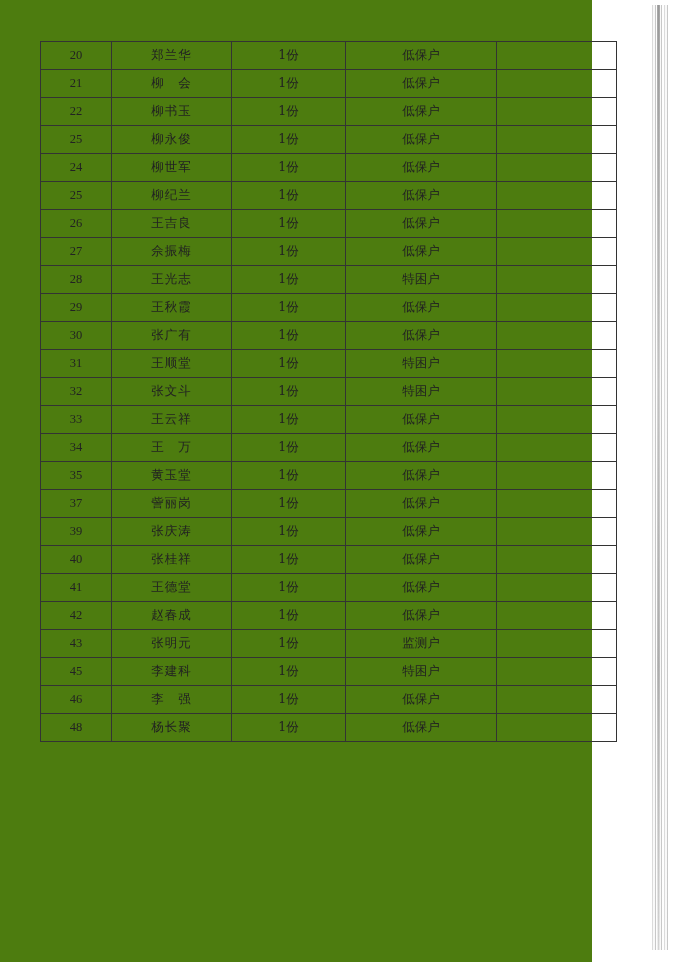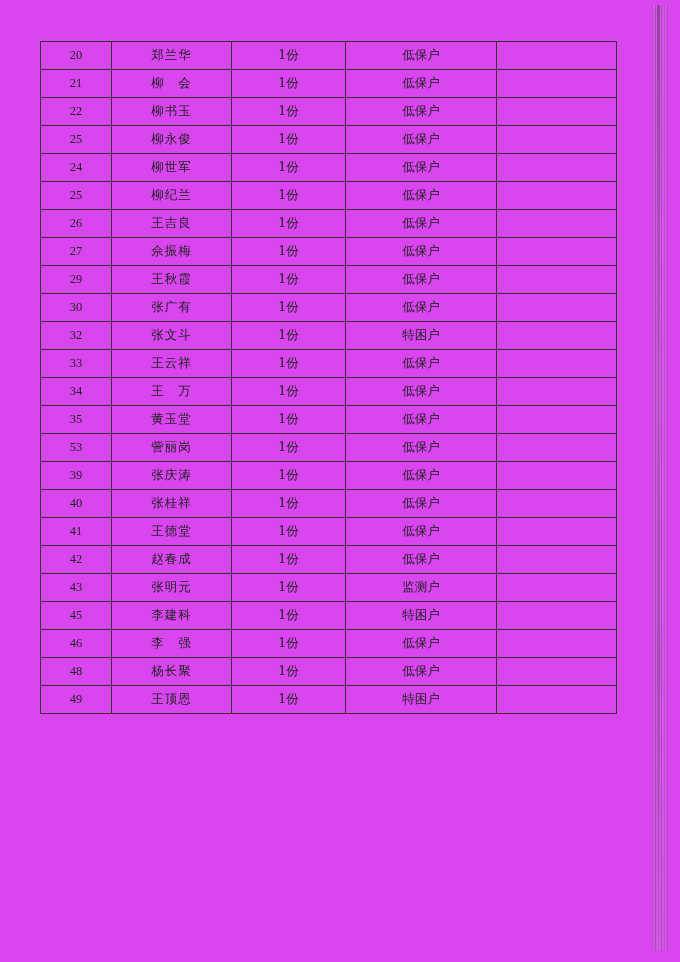--- a/index.html
+++ b/index.html
@@ -1,18 +1,18 @@
 <!DOCTYPE html>
 <html><head>
 <meta charset="utf-8">
 <style>
   html, body { margin: 0; padding: 0; background: #ffffff; }
   body { width: 680px; height: 962px; position: relative; overflow: hidden;
          font-family: "DejaVu Serif", "Liberation Serif", serif; color: #222; }
-  .page { position: absolute; left: 0; top: 0; width: 680px; height: 962px; background: #d946ef; }
+  .page { position: absolute; left: 0; top: 0; width: 592px; height: 962px; background: #4d7c0f; }
   table.roster { position: absolute; left: 40px; top: 41px; border-collapse: collapse;
                  table-layout: fixed; width: 574px; }
   table.roster td { border: 1.4px solid #333; height: 27px; padding: 0; text-align: center;
                     vertical-align: middle; font-size: 12.5px; line-height: 1; }
   td.c-no { width: 70px; font-family: "Liberation Serif", serif; font-size: 12px; }
   td.c-name { width: 119px; letter-spacing: 1px; }
   td.c-qty { width: 113px; }
   td.c-type { width: 150px; }
   td.c-note { width: 119px; }
   .scan-edge { position: absolute; left: 652px; top: 5px; width: 16px; height: 945px;
@@ -77,34 +77,48 @@
           <td class="c-note"></td>
         </tr>
         <tr>
           <td class="c-no">27</td>
           <td class="c-name">佘振梅</td>
           <td class="c-qty">1份</td>
           <td class="c-type">低保户</td>
           <td class="c-note"></td>
         </tr>
         <tr>
+          <td class="c-no">28</td>
+          <td class="c-name">王光志</td>
+          <td class="c-qty">1份</td>
+          <td class="c-type">特困户</td>
+          <td class="c-note"></td>
+        </tr>
+        <tr>
           <td class="c-no">29</td>
           <td class="c-name">王秋霞</td>
           <td class="c-qty">1份</td>
           <td class="c-type">低保户</td>
           <td class="c-note"></td>
         </tr>
         <tr>
           <td class="c-no">30</td>
           <td class="c-name">张广有</td>
           <td class="c-qty">1份</td>
           <td class="c-type">低保户</td>
           <td class="c-note"></td>
         </tr>
         <tr>
+          <td class="c-no">31</td>
+          <td class="c-name">王顺堂</td>
+          <td class="c-qty">1份</td>
+          <td class="c-type">特困户</td>
+          <td class="c-note"></td>
+        </tr>
+        <tr>
           <td class="c-no">32</td>
           <td class="c-name">张文斗</td>
           <td class="c-qty">1份</td>
           <td class="c-type">特困户</td>
           <td class="c-note"></td>
         </tr>
         <tr>
           <td class="c-no">33</td>
           <td class="c-name">王云祥</td>
           <td class="c-qty">1份</td>
@@ -119,21 +133,21 @@
           <td class="c-note"></td>
         </tr>
         <tr>
           <td class="c-no">35</td>
           <td class="c-name">黄玉堂</td>
           <td class="c-qty">1份</td>
           <td class="c-type">低保户</td>
           <td class="c-note"></td>
         </tr>
         <tr>
-          <td class="c-no">53</td>
+          <td class="c-no">37</td>
           <td class="c-name">訾丽岗</td>
           <td class="c-qty">1份</td>
           <td class="c-type">低保户</td>
           <td class="c-note"></td>
         </tr>
         <tr>
           <td class="c-no">39</td>
           <td class="c-name">张庆涛</td>
           <td class="c-qty">1份</td>
           <td class="c-type">低保户</td>
@@ -179,25 +193,18 @@
           <td class="c-name">李　强</td>
           <td class="c-qty">1份</td>
           <td class="c-type">低保户</td>
           <td class="c-note"></td>
         </tr>
         <tr>
           <td class="c-no">48</td>
           <td class="c-name">杨长聚</td>
           <td class="c-qty">1份</td>
           <td class="c-type">低保户</td>
-          <td class="c-note"></td>
-        </tr>
-        <tr>
-          <td class="c-no">49</td>
-          <td class="c-name">王顶恩</td>
-          <td class="c-qty">1份</td>
-          <td class="c-type">特困户</td>
           <td class="c-note"></td>
         </tr>
       </tbody>
   </table>
   <div class="scan-edge"></div>
 </div>
 
 </body></html>

